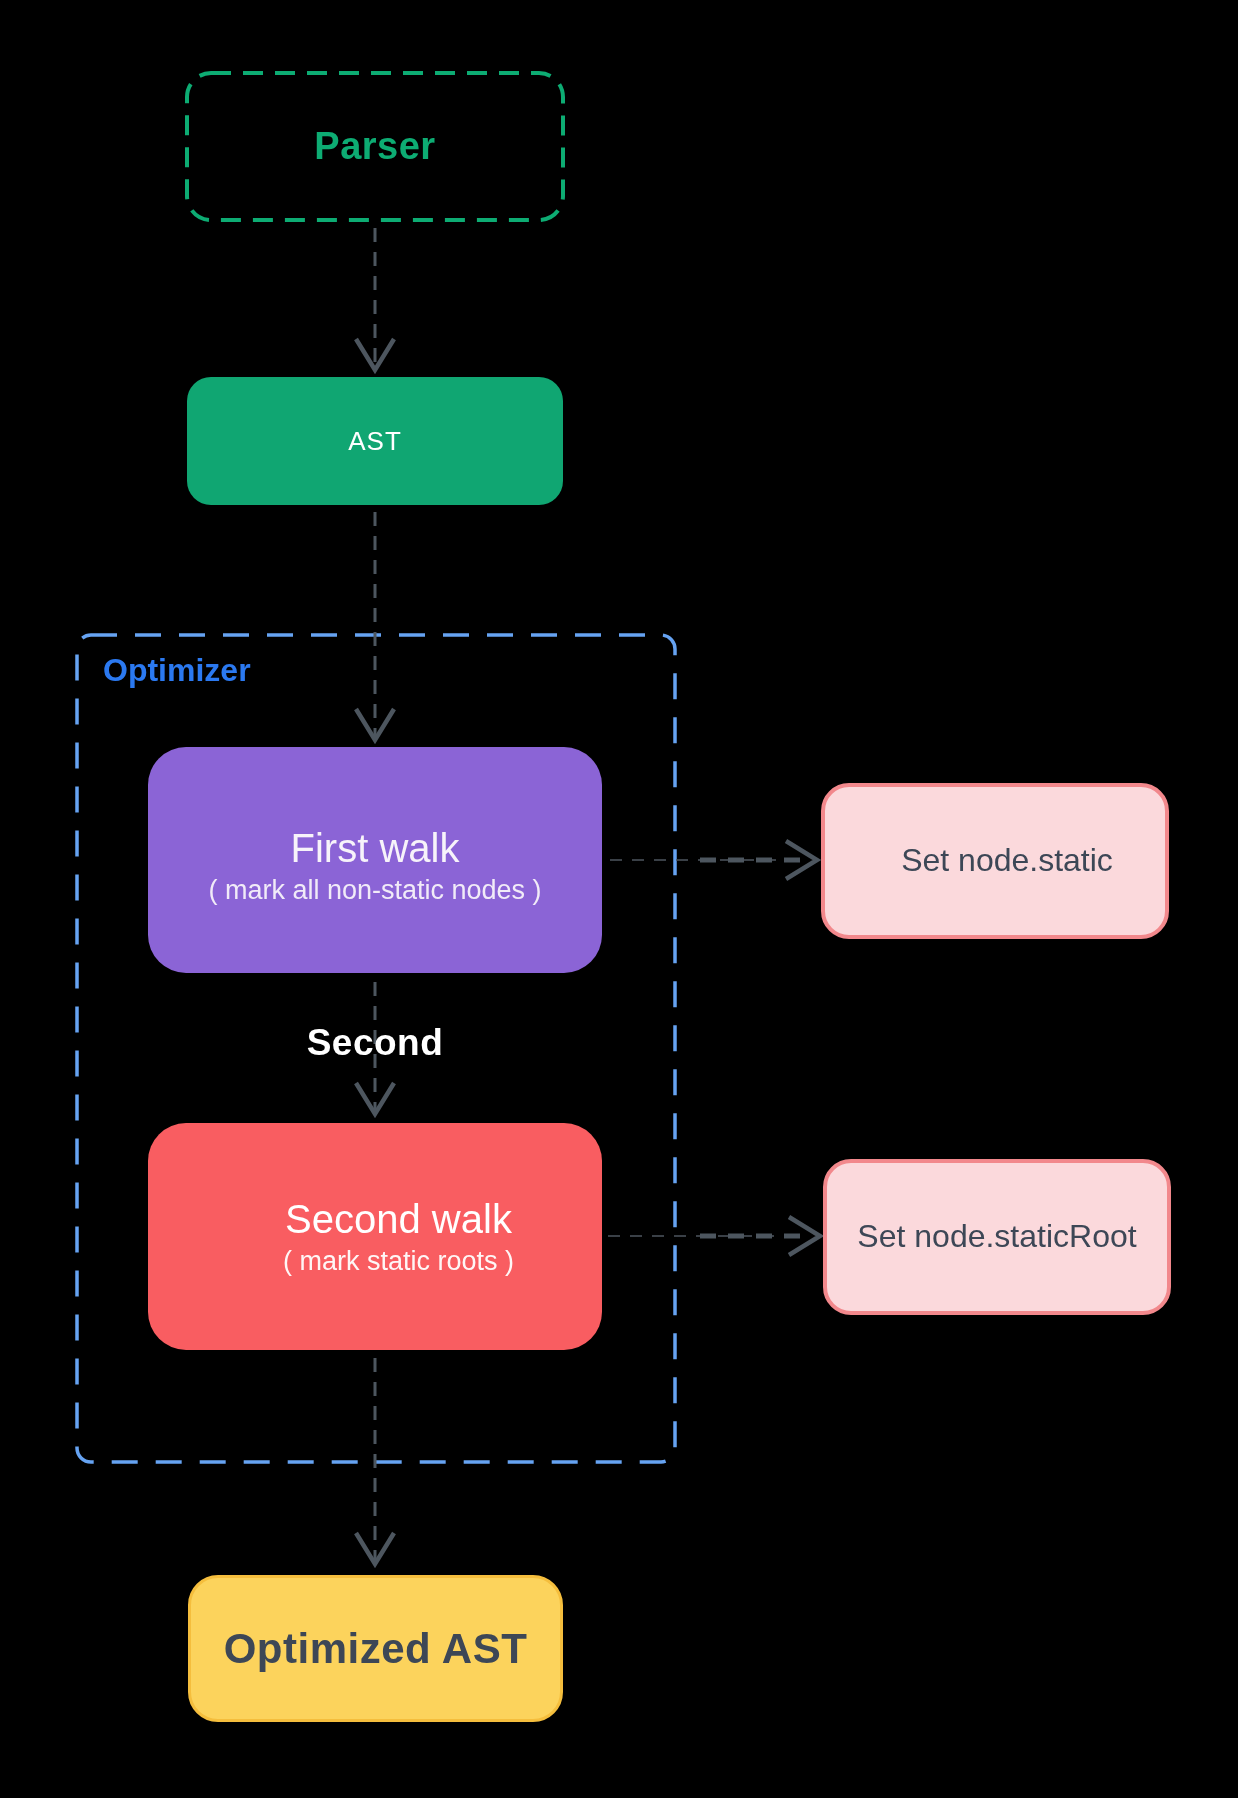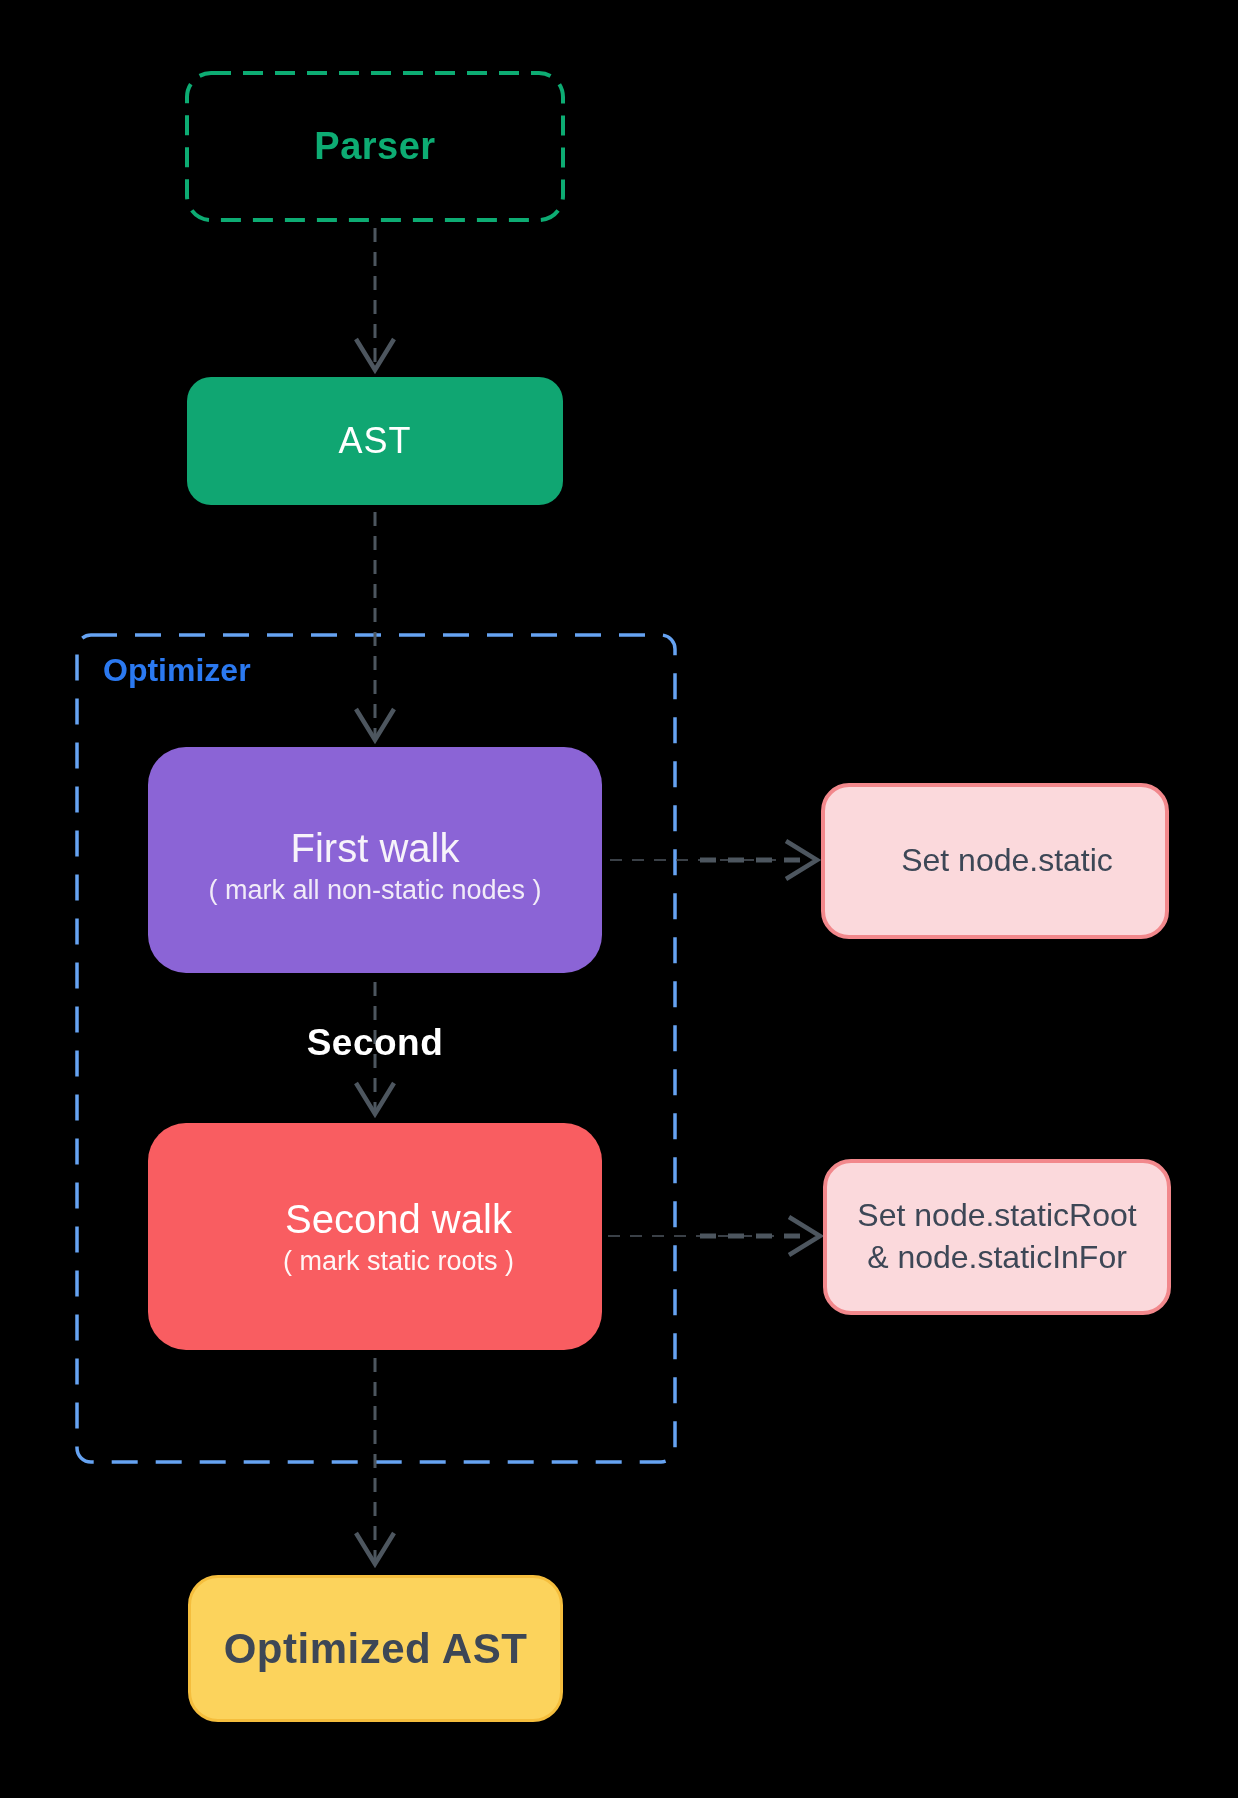--- a/index.html
+++ b/index.html
@@ -37,21 +37,21 @@
   .head{stroke:var(--arrow-gray);stroke-width:4.5;fill:none;stroke-linejoin:miter;}
 
   .node{position:absolute;display:flex;flex-direction:column;align-items:center;justify-content:center;box-sizing:border-box;text-align:center;}
   .parser-node{
     left:187px;top:73px;width:376px;height:147px;
     color:var(--parser-green);font-size:38px;font-weight:600;letter-spacing:.5px;
   }
   .ast-node{
     left:187px;top:377px;width:376px;height:128px;
     background:var(--ast-green);border-radius:24px;
-    color:#ffffff;font-size:36px;font-weight:400;letter-spacing:1px;
+    color:#ffffff;font-size:26px;font-weight:400;letter-spacing:1px;
   }
   .optimizer-label{
     position:absolute;left:103px;top:652px;
     color:var(--optimizer-blue-label);font-size:32px;font-weight:600;
   }
   .first-walk-node{
     left:148px;top:747px;width:454px;height:226px;
     background:var(--first-walk-purple);border-radius:38px;
     color:var(--white-text);padding-top:10px;
   }
@@ -135,20 +135,19 @@
     <div class="walk-title">Second walk</div>
     <div class="walk-subtitle">( mark static roots )</div>
   </div>
 
   <div class="node pink-node set-static-node">
     <span>Set node.static</span>
   </div>
 
   <div class="node pink-node set-static-root-node">
     <div>Set node.staticRoot</div>
-    <div>&amp; node.staticInFor</div>
   </div>
 
   <div class="node optimized-ast-node">
     <span>Optimized AST</span>
   </div>
 
 </div>
 
 </body></html>

